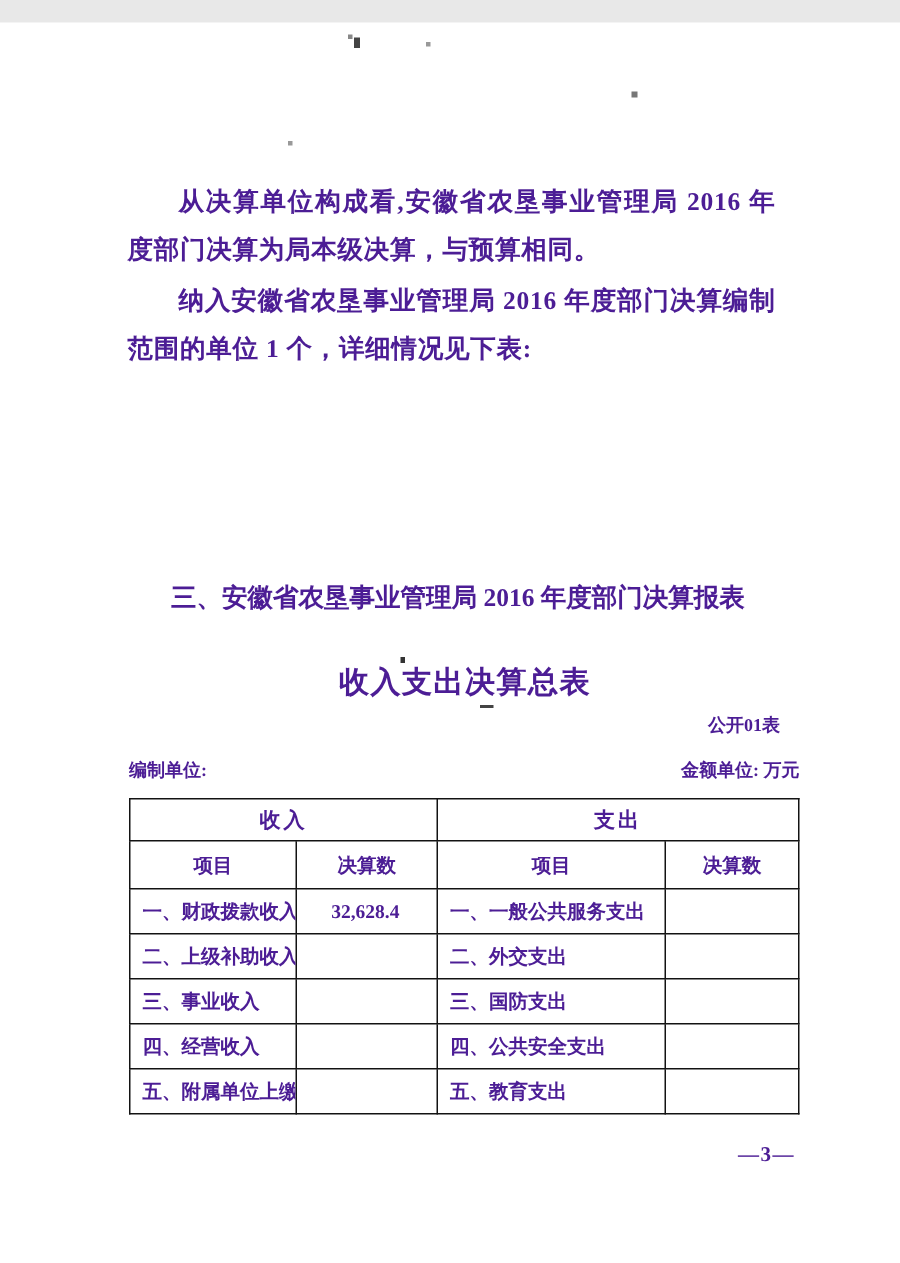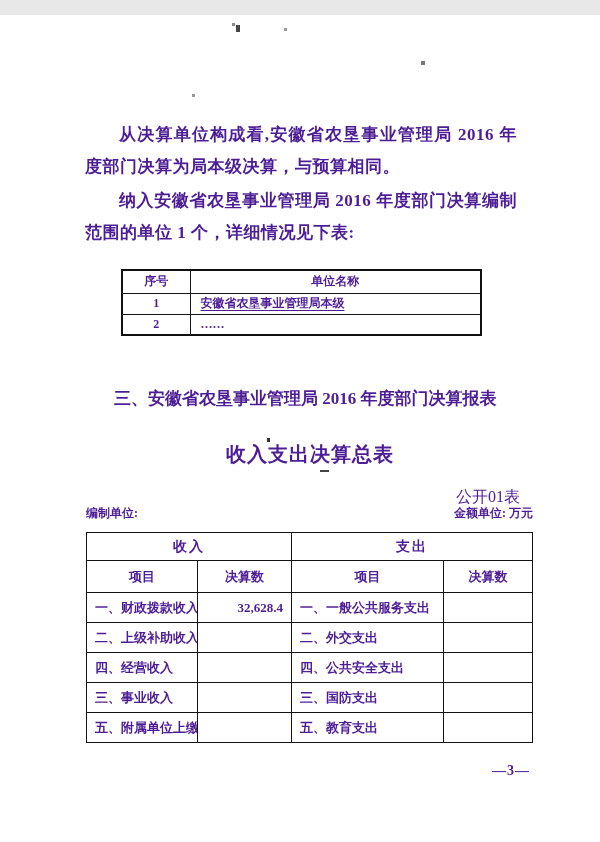--- a/index.html
+++ b/index.html
@@ -71,24 +71,24 @@
     width: 100%;
     top: 426px;
     text-align: center;
     font-size: 20px;
     font-weight: 700;
     padding-left: 20px;
     letter-spacing: 1px;
   }
   .table-code {
     position: absolute;
-    top: 472px;
+    top: 460px;
     right: 80px;
-    font-size: 16px;
-    font-weight: 400;
+    font-size: 12px;
+    font-weight: 700;
   }
 
   
   .info-row {
     position: absolute;
     left: 86px;
     top: 490px;
     width: 447px;
     display: flex;
     justify-content: space-between;
@@ -111,21 +111,21 @@
   .main-table th, .main-table td {
     border: 1.8px solid #131313;
     padding: 0 6px;
     overflow: hidden;
     white-space: nowrap;
   }
   .main-table tr.group-head th { height: 28px; font-size: 14px; text-align: center; letter-spacing: 2px; }
   .main-table tr.col-head th { height: 32px; font-size: 13px; text-align: center; }
   .main-table tr.data-row td { height: 30px; }
   .main-table td.item { text-align: left; padding-left: 8px; }
-  .main-table td.amount { text-align: right; padding-right: 8px; }
+  .main-table td.amount { text-align: center; padding-right: 8px; }
 
   
   .page-number {
     position: absolute;
     left: 492px;
     top: 748px;
     font-size: 14px;
     font-weight: 700;
     letter-spacing: 1px;
   }
@@ -149,40 +149,20 @@
   <div class="speck sp2"></div>
   <div class="speck sp3"></div>
   <div class="speck sp4"></div>
   <div class="speck sp5"></div>
   <div class="speck sp6"></div>
   <div class="speck sp7"></div>
 
   <p class="para" id="para-1">从决算单位构成看,安徽省农垦事业管理局 2016 年度部门决算为局本级决算，与预算相同。</p>
   <p class="para" id="para-2">纳入安徽省农垦事业管理局 2016 年度部门决算编制范围的单位 1 个，详细情况见下表:</p>
 
-  <table class="unit-table">
-    <colgroup>
-        <col style="width:68px">
-        <col style="width:291px">
-      </colgroup>
-    <tbody>
-        <tr class="head">
-      <th>序号</th>
-      <th>单位名称</th>
-    </tr>
-    <tr>
-      <td class="idx">1</td>
-      <td class="name"><span class="u">安徽省农垦事业管理局本级</span></td>
-    </tr>
-    <tr>
-      <td class="idx">2</td>
-      <td class="name">……</td>
-    </tr>
-  </tbody>
-    </table>
 
   <h2 class="section-heading">三、安徽省农垦事业管理局 2016 年度部门决算报表</h2>
   <h3 class="report-title">收入支出决算总表</h3>
   <div class="table-code">公开01表</div>
 
   <div class="info-row">
     <span>编制单位:</span>
     <span>金额单位: 万元</span>
   </div>
 
@@ -210,29 +190,29 @@
       <td class="item">一、一般公共服务支出</td>
       <td class="amount"></td>
     </tr>
     <tr class="data-row">
       <td class="item">二、上级补助收入</td>
       <td class="amount"></td>
       <td class="item">二、外交支出</td>
       <td class="amount"></td>
     </tr>
     <tr class="data-row">
+      <td class="item">三、事业收入</td>
+      <td class="amount"></td>
+      <td class="item">三、国防支出</td>
+      <td class="amount"></td>
+    </tr>
+    <tr class="data-row">
       <td class="item">四、经营收入</td>
       <td class="amount"></td>
       <td class="item">四、公共安全支出</td>
-      <td class="amount"></td>
-    </tr>
-    <tr class="data-row">
-      <td class="item">三、事业收入</td>
-      <td class="amount"></td>
-      <td class="item">三、国防支出</td>
       <td class="amount"></td>
     </tr>
     <tr class="data-row">
       <td class="item">五、附属单位上缴收入</td>
       <td class="amount"></td>
       <td class="item">五、教育支出</td>
       <td class="amount"></td>
     </tr>
   </tbody>
     </table>

